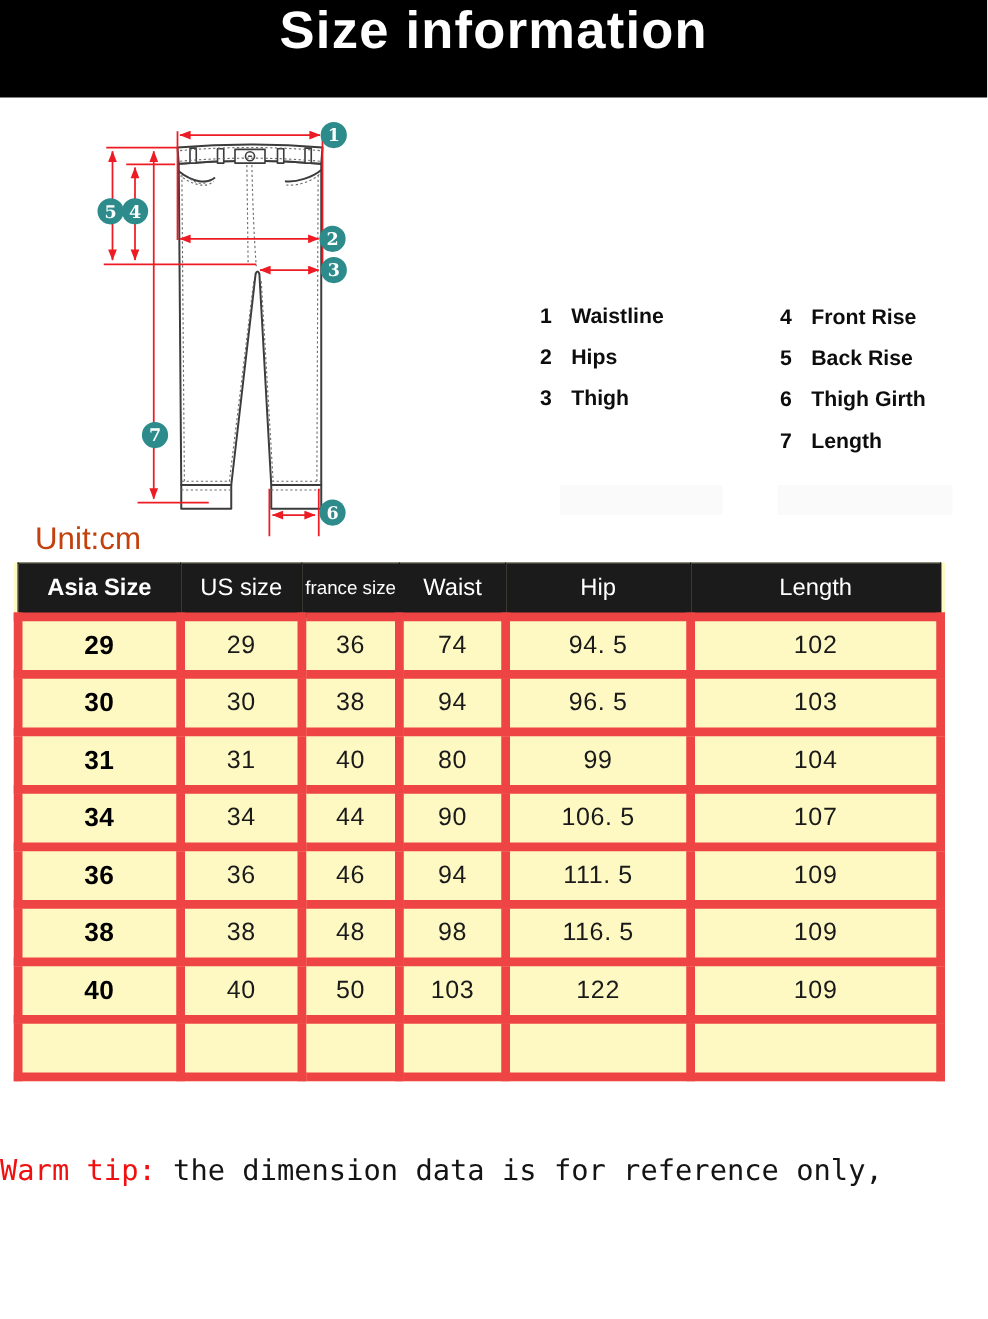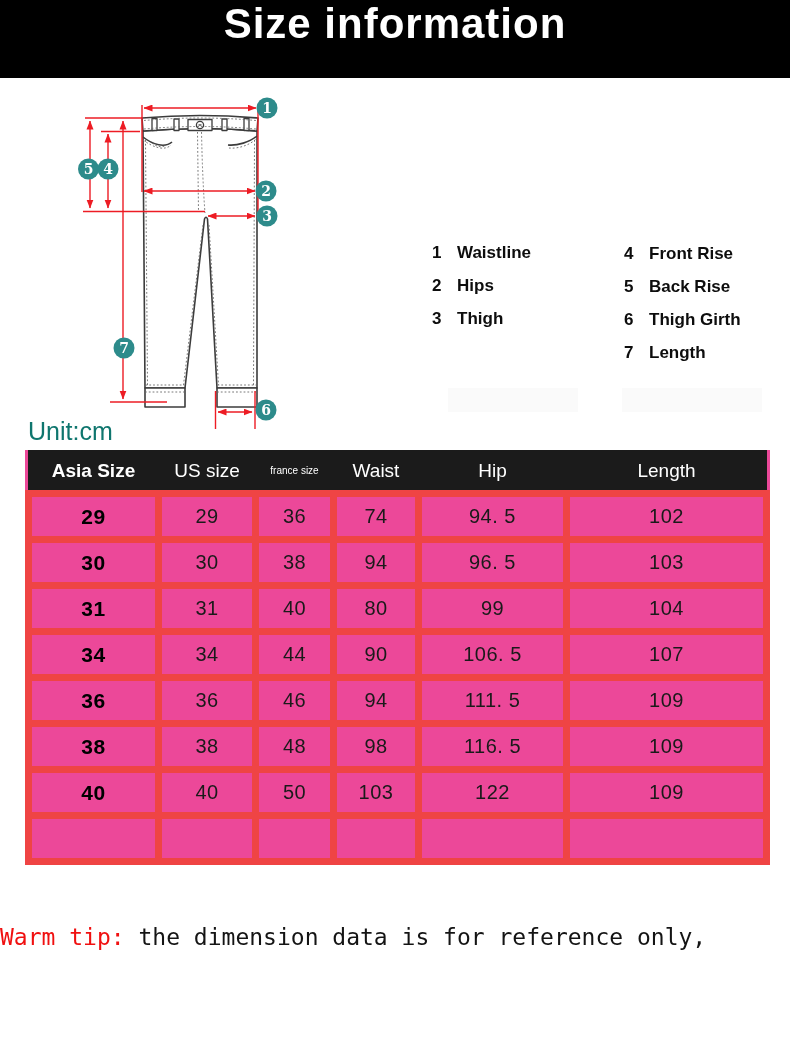--- a/index.html
+++ b/index.html
@@ -24,35 +24,35 @@
   .legend.col1 { left:432px; top:243px; }
   .legend.col2 { left:624px; top:244px; }
   .legend-item { display:flex; height:33px; align-items:flex-start; line-height:19px; }
   .legend-num { width:14px; text-align:left; }
   .legend-label { margin-left:11px; white-space:nowrap; }
   .faint-box { position:absolute; background:#fafafa; }
   .fb1 { left:448px; top:388px; width:130px; height:24px; }
   .fb2 { left:622px; top:388px; width:140px; height:24px; }
   
   .unit-label {
-    position:absolute; left:28px; top:417px; font-size:25px; font-weight:500; color:#0f766e;
+    position:absolute; left:28px; top:417px; font-size:25px; font-weight:500; color:#c2410c;
   }
   
   .size-table {
-    position:absolute; left:25px; top:450px; width:738px;
-    border-collapse:collapse; table-layout:fixed; background:#ec4899;
+    position:absolute; left:11px; top:450px; width:738px;
+    border-collapse:collapse; table-layout:fixed; background:#fef9c3;
   }
   .size-table thead th {
     background:#1b1b1b; color:#fff; height:39px; font-weight:normal;
     font-size:19px; text-align:center; border:1px solid #1b1b1b;
     border-left:1px solid rgba(255,255,255,.35); padding:0;
   }
   .size-table thead th:first-child { border-left:1px solid #1b1b1b; }
   .size-table thead th.asia { font-weight:bold; }
-  .size-table thead th.france { font-size:10px; }
+  .size-table thead th.france { font-size:15px; }
   .size-table tbody td {
     border:7px solid #ef4444; height:39px; text-align:center; vertical-align:middle;
     font-size:20px; color:#1a1a1a; padding:0; letter-spacing:.5px;
   }
   .size-table tbody td.asia { font-weight:bold; font-size:21px; color:#000; }
   
   .warm-tip {
     position:absolute; left:0; top:919px; width:790px; 
     font-family:"DejaVu Sans Mono", monospace; font-size:23px; line-height:36px; color:#141414;
   }

